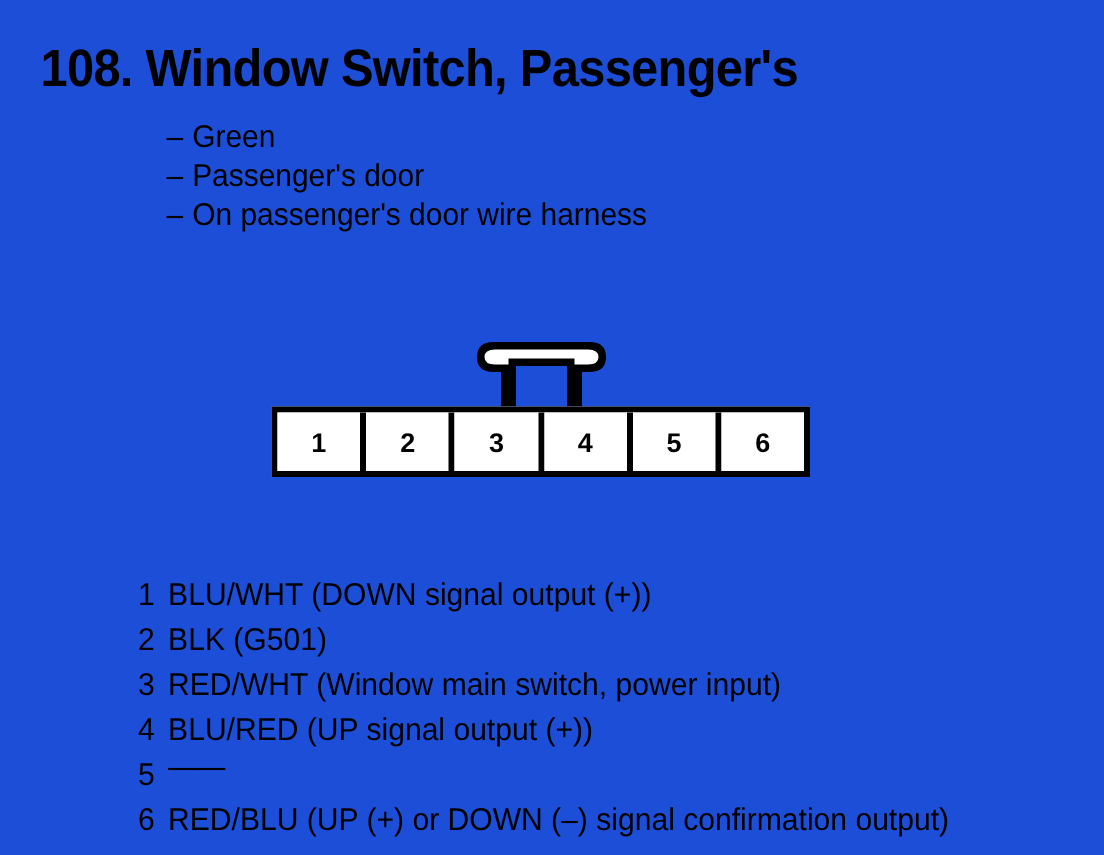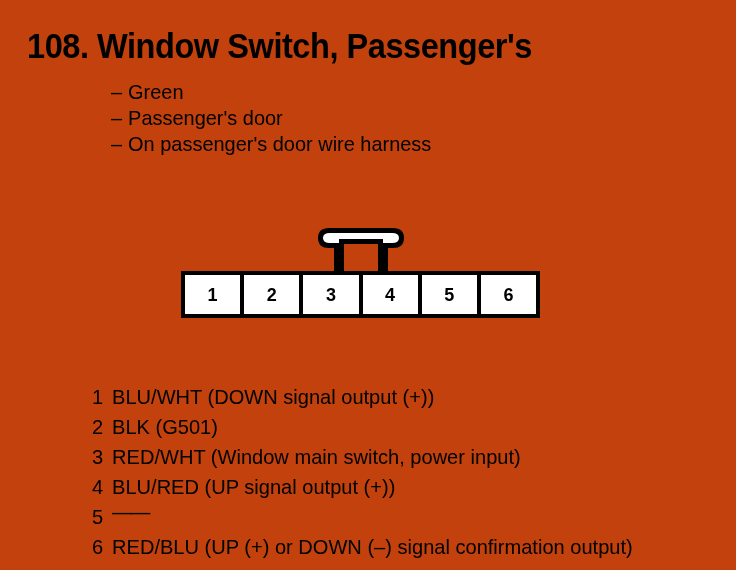--- a/index.html
+++ b/index.html
@@ -15,21 +15,21 @@
     font-family: "Liberation Sans", sans-serif;
     color: #000000;
     position: relative;
   }
 
   .page {
     position: absolute;
     left: 0; top: 0;
     width: 736px;
     height: 570px;
-    background: #c2410c;
+    background: #1d4ed8;
   }
 
   
   .title {
     position: absolute;
     left: 27px;
     top: 26px;
     font-size: 35px;
     font-weight: bold;
     letter-spacing: -0.5px;

